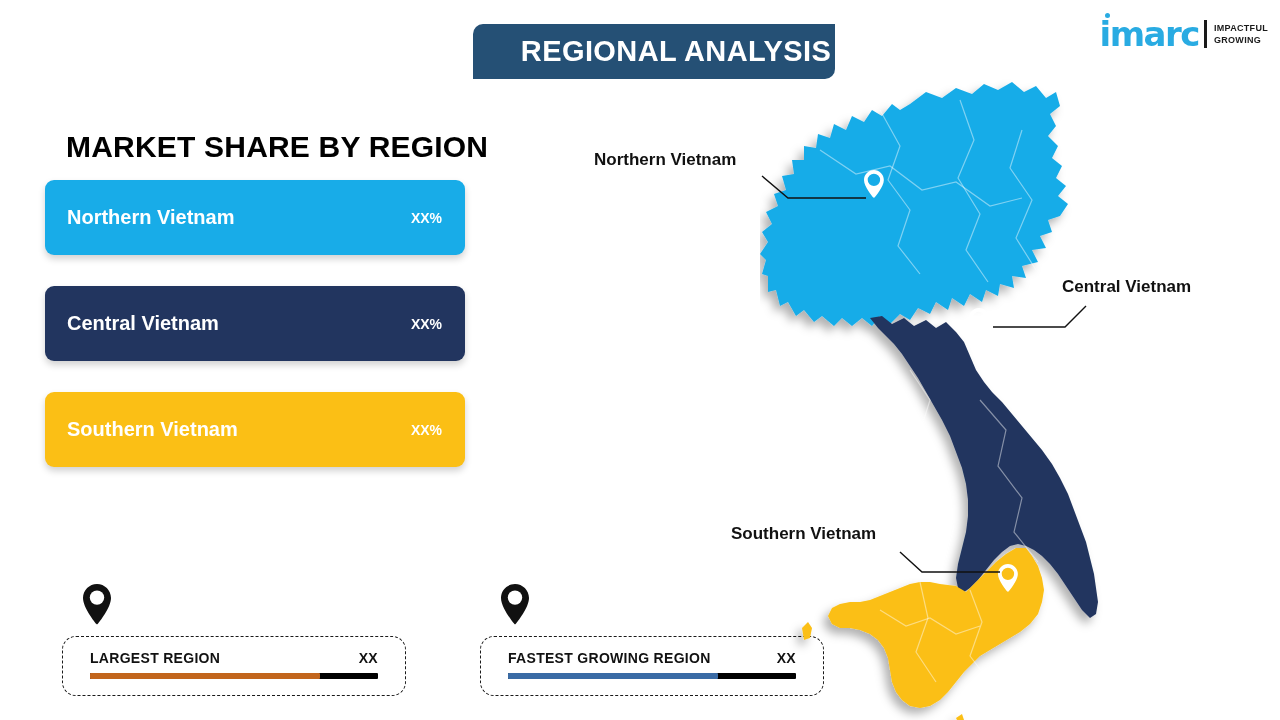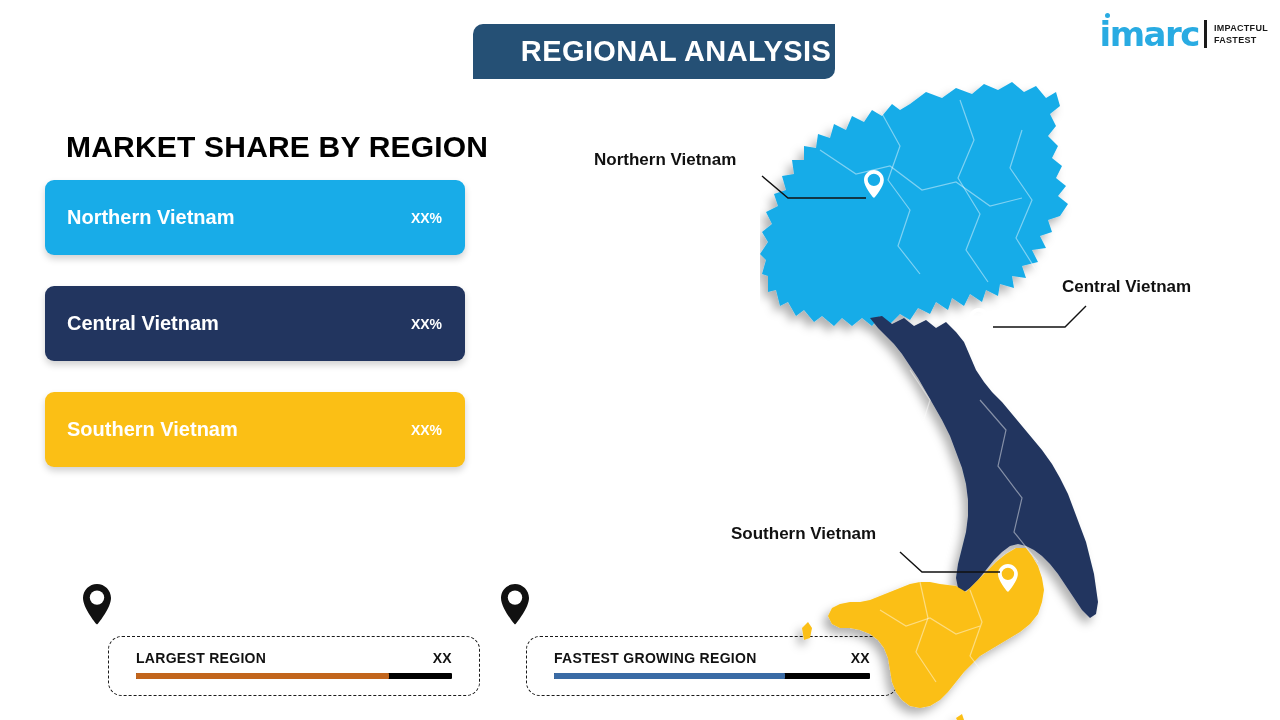--- a/index.html
+++ b/index.html
@@ -134,27 +134,26 @@
     position: absolute;
     top: 0;
     left: 20px;
     width: 30px;
     height: 42px;
   }
   .stat-box {
     position: absolute;
     top: 53px;
     left: 0;
-    width: 372px;
+    width: 344px;
     height: 60px;
     box-sizing: border-box;
     border: 1.6px dashed #1a1a1a;
     border-radius: 14px;
     background: #ffffff;
-    margin-left: 46px;
   }
   .stat-inner {
     position: absolute;
     left: 27px;
     right: 27px;
     top: 13px;
   }
   .stat-row {
     display: flex;
     align-items: baseline;
@@ -226,21 +225,21 @@
 </div>
 
 <div id="logo">
   <span class="logo-mark">
     <span class="logo-dot"></span>
     <span>imarc</span>
   </span>
   <span class="logo-divider"></span>
   <span class="logo-tagline">
     <span>IMPACTFUL</span>
-    <span>FASTEST</span>
+    <span>GROWING</span>
   </span>
 </div>
 
 <div id="share-heading">MARKET SHARE BY REGION</div>
 
 <div id="region-bars">
 
   <div class="region-bar" style="background:#18ace8">
     <span class="region-label">Northern Vietnam</span>
     <span class="region-value">XX%</span>

